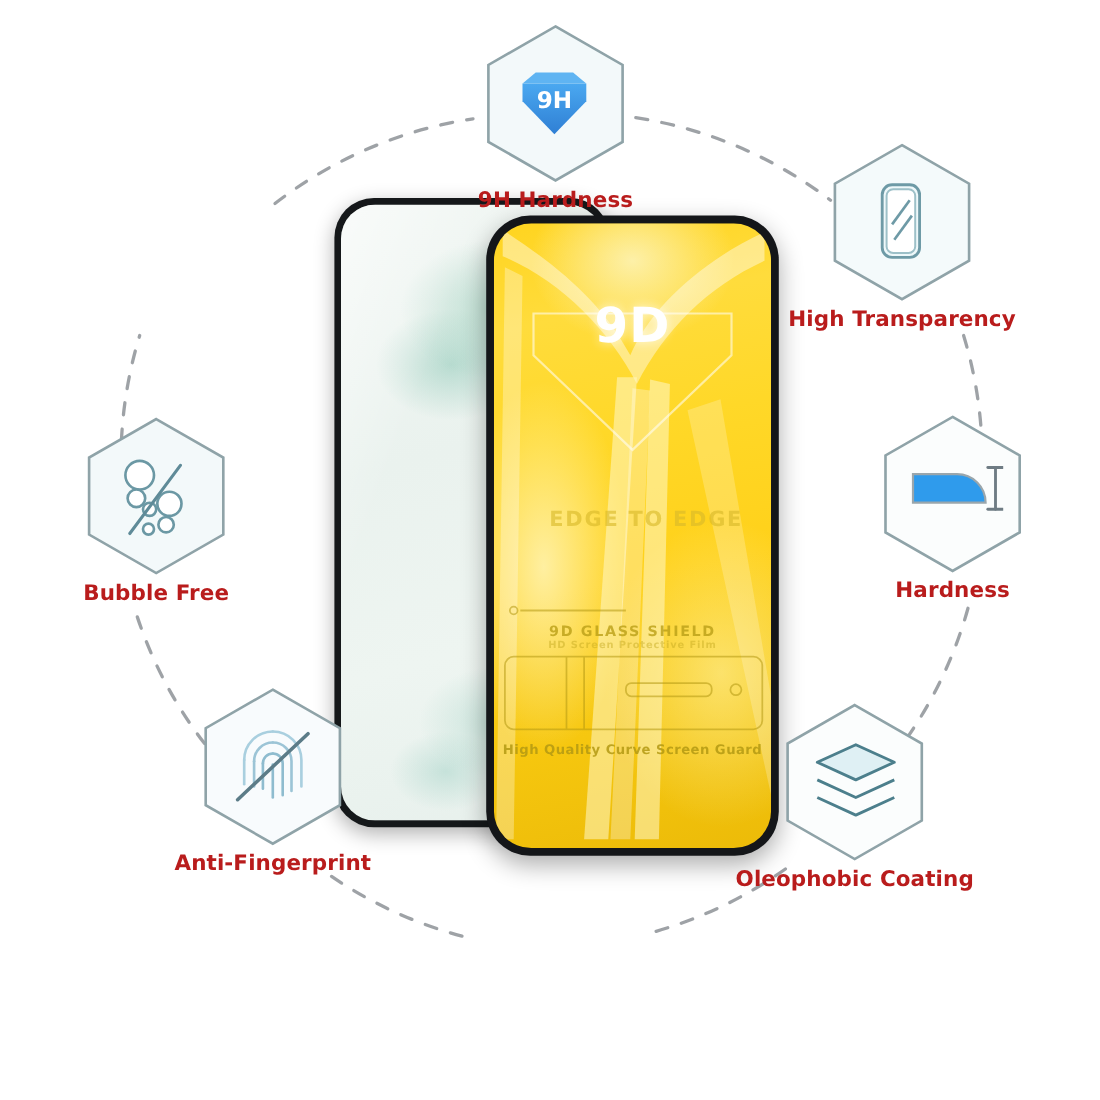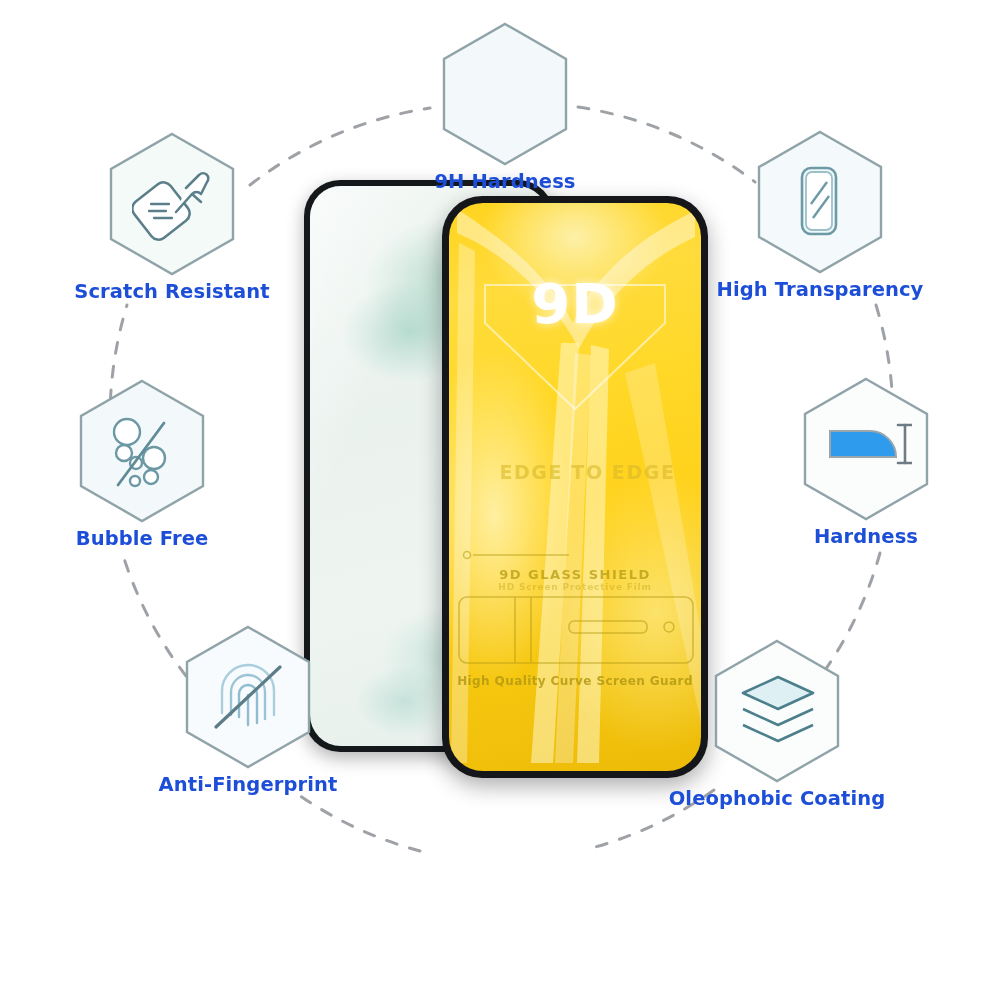--- a/index.html
+++ b/index.html
@@ -11,21 +11,21 @@
   }
   #stage{position:absolute;left:0;top:0;width:1000px;height:1000px;}
   .layer{position:absolute;left:0;top:0;width:1000px;height:1000px;}
 
   
   .feature{position:absolute;width:200px;height:210px;transform:translate(-50%,-50%);
            display:flex;flex-direction:column;align-items:center;justify-content:flex-start;}
   .hexwrap{position:relative;width:132px;height:148px;display:flex;align-items:center;justify-content:center;}
   .hexwrap svg{position:absolute;left:0;top:0;}
   .iconbox{position:relative;width:80px;height:80px;display:flex;align-items:center;justify-content:center;}
-  .flabel{margin-top:2px;font-size:19.5px;font-weight:700;color:#1d4ed8;letter-spacing:.1px;
+  .flabel{margin-top:2px;font-size:19.5px;font-weight:700;color:#b91c1c;letter-spacing:.1px;
           white-space:nowrap;text-align:center;font-family:"DejaVu Sans","Liberation Sans",sans-serif;}
 
   
   #phone-group{position:absolute;left:500px;top:485px;transform:translate(-50%,-50%);
                width:420px;height:610px;}
   .device{position:absolute;left:14px;top:0px;width:250px;height:572px;
           background:#15181a;border-radius:36px;
           box-shadow:0 6px 18px rgba(0,0,0,.30);}
   .device-inner{position:absolute;left:6px;top:6px;right:6px;bottom:6px;border-radius:31px;
           background:
@@ -45,21 +45,21 @@
   .glass-face{position:absolute;left:7px;top:7px;right:7px;bottom:7px;border-radius:34px;
          overflow:hidden;
          background:
            radial-gradient(ellipse 150px 120px at 50% 6%, #fdf0a8 0%, rgba(253,240,168,0) 62%),
            radial-gradient(ellipse 120px 260px at 18% 55%, rgba(255,249,205,.75), rgba(255,249,205,0) 65%),
            radial-gradient(ellipse 150px 200px at 82% 72%, rgba(255,246,180,.55), rgba(255,246,180,0) 70%),
            linear-gradient(168deg,#ffd41f 0%,#ffdc3c 16%,#ffd828 34%,#ffd11a 56%,#f6c70f 78%,#ecbb08 100%);}
   .glass-face svg{position:absolute;left:0;top:0;}
   .gtext{position:absolute;left:0;right:0;text-align:center;
          font-family:"DejaVu Sans","Liberation Sans",sans-serif;}
-  #badge-9d{top:68px;font-size:56px;font-weight:700;color:#ffffff;letter-spacing:1px;
+  #badge-9d{top:68px;font-size:44px;font-weight:700;color:#ffffff;letter-spacing:1px;
             text-shadow:0 0 10px rgba(255,255,255,.75);}
   #edge-line1{top:258px;font-size:19px;font-weight:700;color:#d9ba2a;letter-spacing:1.6px;opacity:.62;padding-left:25px;}
   #edge-line2{top:281px;font-size:19px;font-weight:700;color:#c9ab1c;letter-spacing:1.4px;opacity:.72;}
   #shield-title{top:364px;font-size:13px;font-weight:700;color:#bba017;letter-spacing:1.5px;opacity:.8;}
   #shield-sub{top:379px;font-size:9px;font-weight:700;color:#c3a81e;letter-spacing:.8px;opacity:.45;}
   #curve-cap{top:471px;font-size:12px;font-weight:700;color:#b49a13;letter-spacing:.4px;opacity:.85;}
 </style>
 </head>
 <body>
 
@@ -128,20 +128,33 @@
         <div class="gtext" id="curve-cap">High Quality Curve Screen Guard</div>
       </div>
     </div>
   </div>
 
   <div class="feature" style="left:505px;top:125px">
     <div class="hexwrap">
       <svg width="132" height="148" viewBox="0 0 132 148">
           <polygon points="66,4 127,39 127,109 66,144 5,109 5,39" fill="#f3f9fa" stroke="#8fa3a8" stroke-width="2.4"></polygon>
         </svg>
+      <div class="iconbox">
+        <svg width="78" height="78" viewBox="0 0 78 78">
+          <defs>
+              <linearGradient id="g9h" x1="0" y1="0" x2="0" y2="1">
+            <stop offset="0" stop-color="#4aa8f0"></stop>
+                <stop offset="1" stop-color="#2f7fd4"></stop>
+              </linearGradient>
+            </defs>
+          <path d="M10,22 L68,22 L68,38 L39,68 L10,38 Z" fill="url(#g9h)"></path>
+          <path d="M10,22 L22,12 L56,12 L68,22 Z" fill="#5fb4f2"></path>
+          <text x="39" y="44" text-anchor="middle" font-size="21" font-weight="700" fill="#ffffff" font-family="DejaVu Sans, sans-serif">9H</text>
+        </svg>
+      </div>
     </div>
     <div class="flabel">9H Hardness</div>
   </div>
 
   <div class="feature" style="left:820px;top:233px">
     <div class="hexwrap">
       <svg width="132" height="148" viewBox="0 0 132 148">
           <polygon points="66,4 127,39 127,109 66,144 5,109 5,39" fill="#f4fafb" stroke="#8fa3a8" stroke-width="2.4"></polygon>
         </svg>
       <div class="iconbox">
@@ -229,34 +242,14 @@
           <circle cx="49" cy="66" r="7" fill="#ffffff"></circle>
           <circle cx="33" cy="70" r="5" fill="#ffffff"></circle>
           <circle cx="34" cy="52" r="6" fill="#ffffff"></circle>
           <path d="M62,12 L16,74" stroke="#5f8b98" stroke-width="2.8" stroke-linecap="round"></path>
         </svg>
       </div>
     </div>
     <div class="flabel">Bubble Free</div>
   </div>
 
-  <div class="feature" style="left:172px;top:235px">
-    <div class="hexwrap">
-      <svg width="132" height="148" viewBox="0 0 132 148">
-          <polygon points="66,4 127,39 127,109 66,144 5,109 5,39" fill="#f4faf8" stroke="#8fa3a8" stroke-width="2.4"></polygon>
-        </svg>
-      <div class="iconbox">
-        <svg width="82" height="80" viewBox="0 0 82 80" fill="none" stroke="#5b7f8a" stroke-width="2.5" stroke-linejoin="round" stroke-linecap="round">
-          <rect x="6" y="24" width="46" height="46" rx="9" transform="rotate(-38 29 47)" fill="#ffffff"></rect>
-          <path d="M44,48 L60,30 a6,6 0 0 1 9,0 L75,18 a5,5 0 0 0 -8,-7 L54,24" fill="#ffffff"></path>
-          <path d="M60,30 L69,38"></path>
-          <g stroke-width="2.3">
-            <path d="M19,40 L37,40"></path>
-            <path d="M17,47 L34,47"></path>
-            <path d="M22,54 L40,54"></path>
-          </g>
-        </svg>
-      </div>
-    </div>
-    <div class="flabel">Scratch Resistant</div>
-  </div>
 
 </div>
 
 </body></html>

